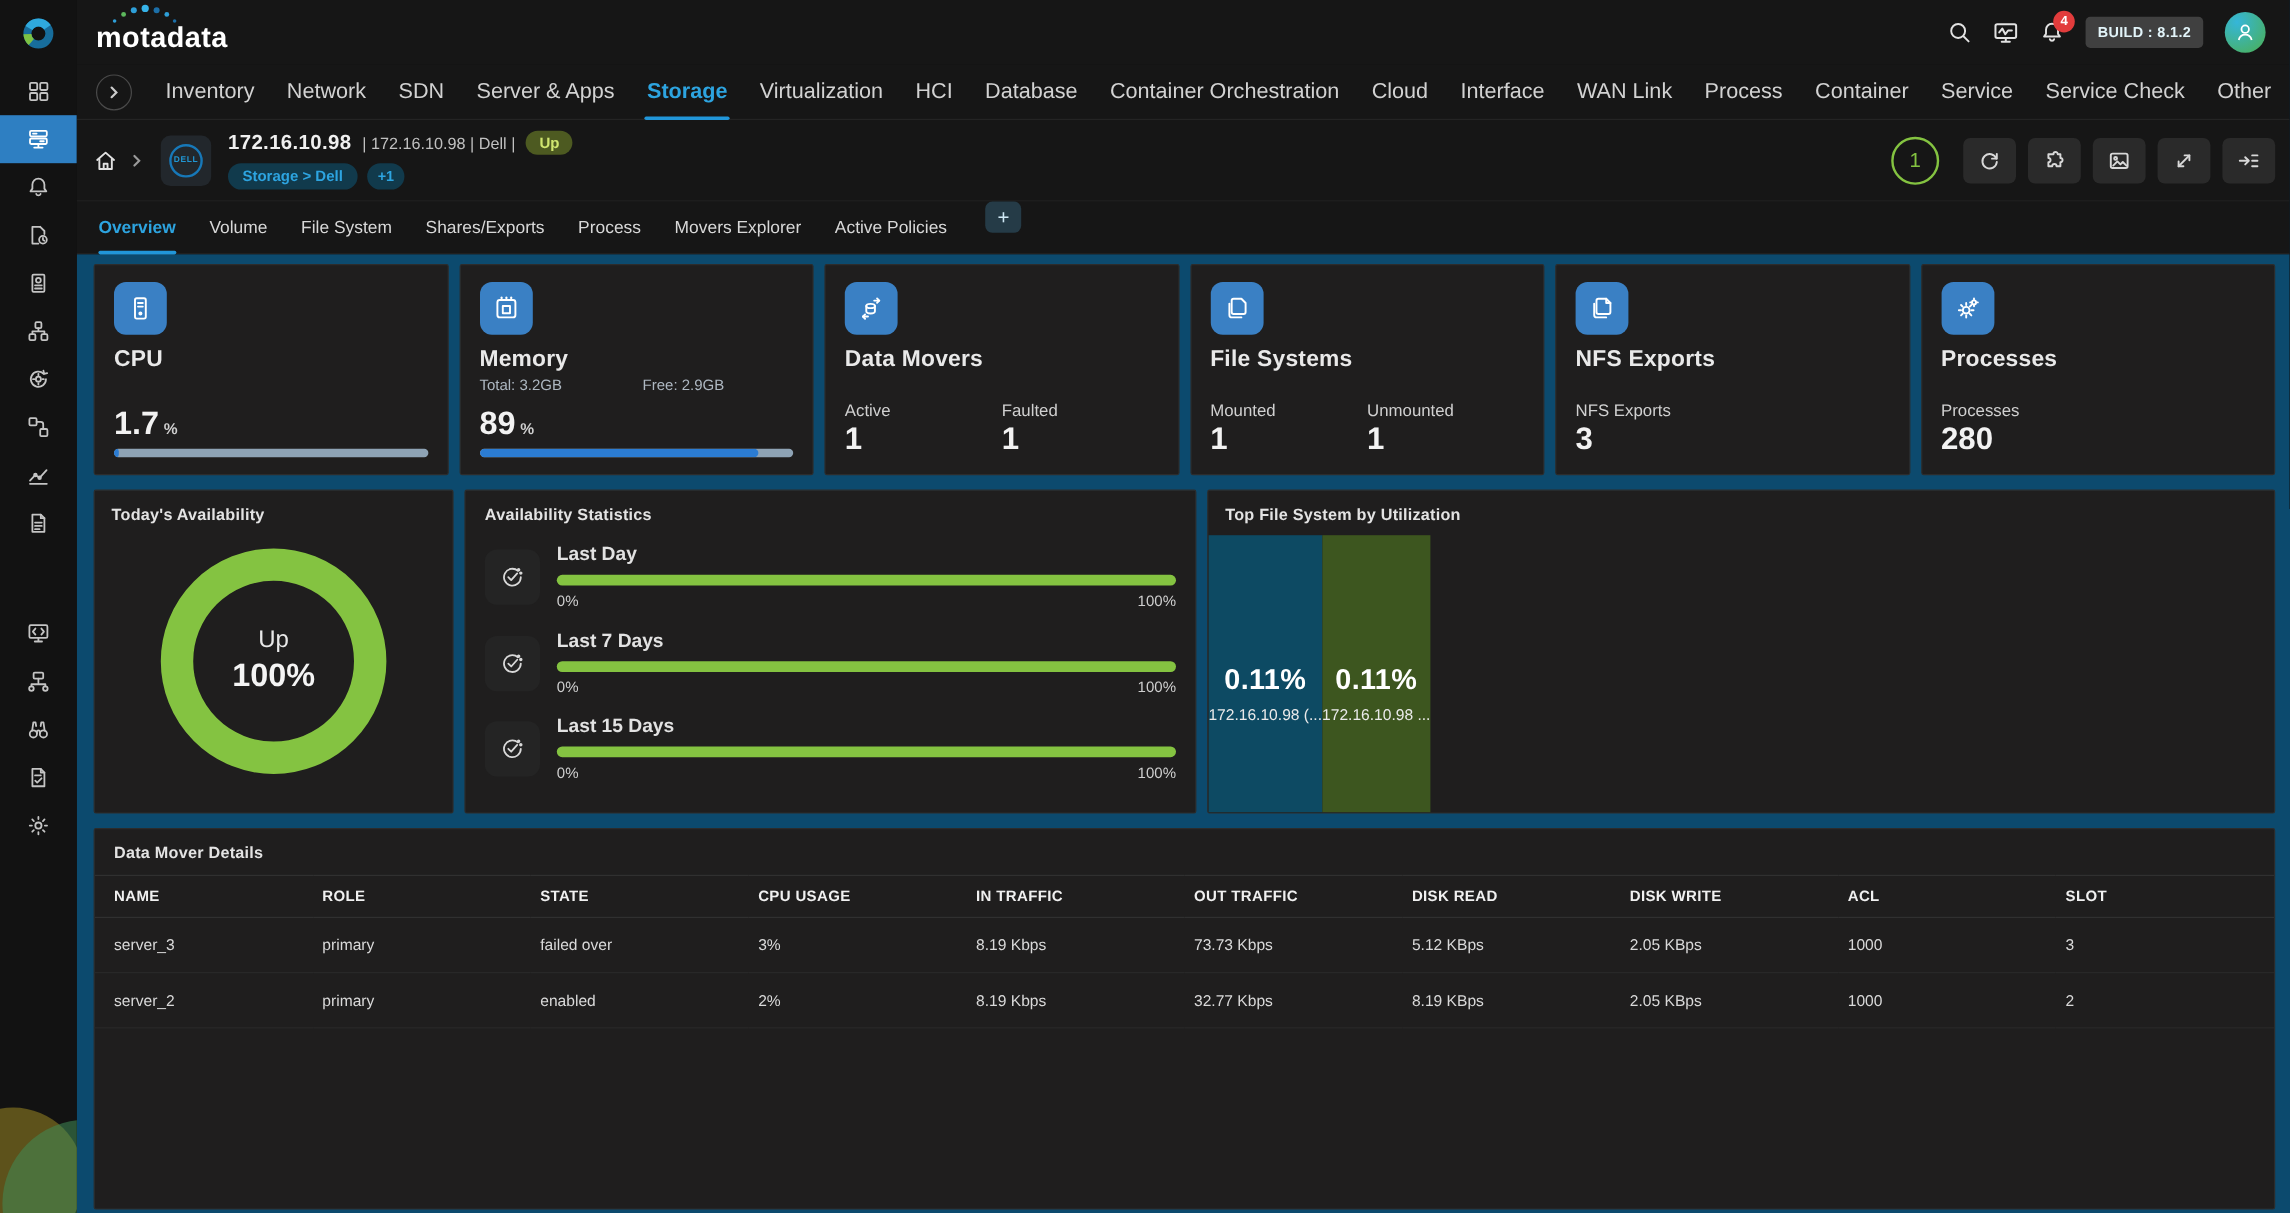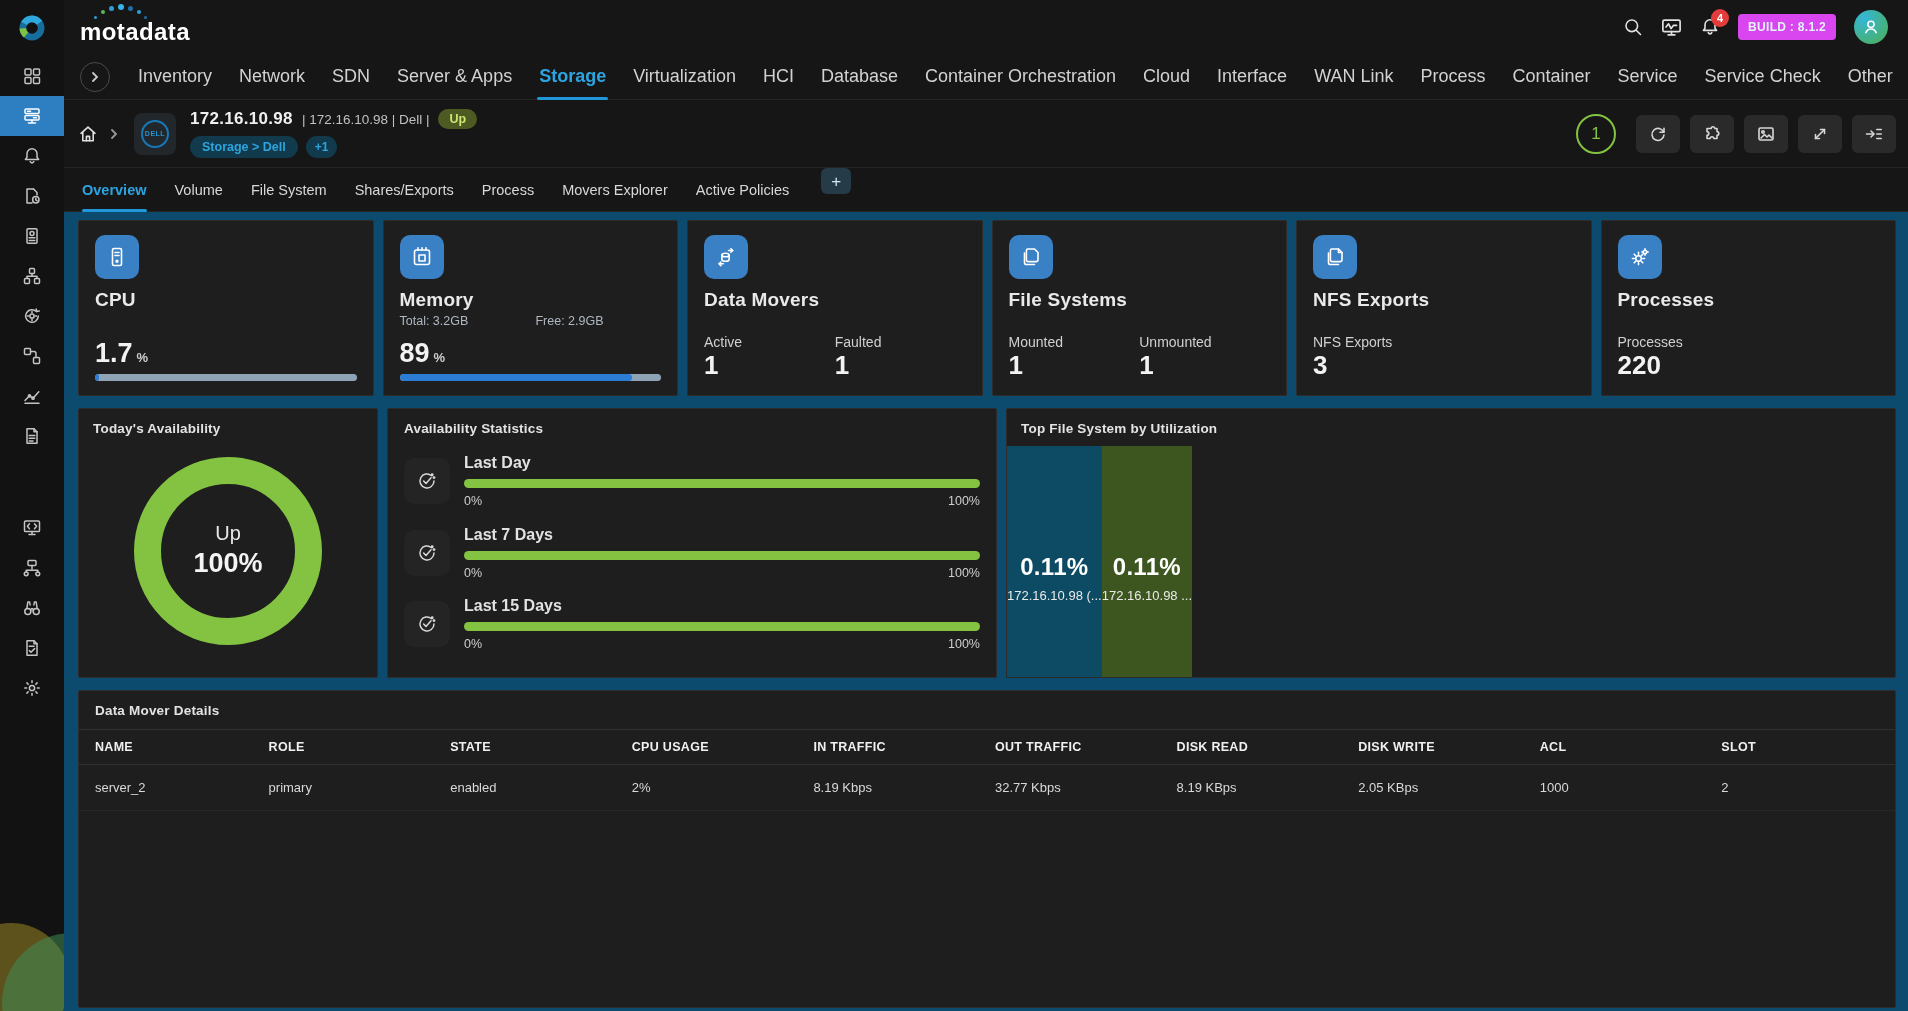--- a/index.html
+++ b/index.html
@@ -32,21 +32,21 @@
   .brand-text { color:#ffffff; font-size:24px; font-weight:700; letter-spacing:.4px; }
   .dots { position:absolute; top:-2px; left:14px; width:70px; height:14px; }
   .dot { position:absolute; border-radius:50%; }
   .top-actions { display:flex; align-items:center; gap:18px; }
   .tb-btn { background:none; border:none; cursor:pointer; display:flex; align-items:center; justify-content:center; }
   .tb-btn svg { stroke:#e2e2e2; fill:none; stroke-width:1.6; stroke-linecap:round; stroke-linejoin:round; }
   .bell-wrap { position:relative; }
   .badge-red { position:absolute; top:-8px; right:-9px; min-width:18px; height:18px; border-radius:9px;
                background:#e23c3c; color:#fff; font-size:11px; font-weight:700;
                display:flex; align-items:center; justify-content:center; padding:0 4px; }
-  .build-badge { background:#d946ef; color:#e2f4f9; font-size:12px; font-weight:700;
+  .build-badge { background:#404040; color:#e2f4f9; font-size:12px; font-weight:700;
                  padding:6px 10px; border-radius:4px; letter-spacing:.3px; }
   .avatar { width:34px; height:34px; border-radius:50%; border:none; cursor:pointer;
             background:radial-gradient(circle at 30% 25%, #35b6d9, #4caf50);
             display:flex; align-items:center; justify-content:center; }
   .avatar svg { stroke:#ffffff; fill:none; stroke-width:1.5; }
 
   
   .mainnav { height:46px; background:#161616; border-bottom:1px solid #242424;
              display:flex; align-items:center; padding:0 16px; gap:14px; }
   .nav-chevron { width:30px; height:30px; border-radius:50%; border:1.5px solid #4a4a4a;
@@ -572,21 +572,21 @@
               <circle cx="10.5" cy="13.5" r="2.8"></circle>
               <path d="M10.5 9.2V7.4M10.5 17.8v1.8M6.2 13.5H4.4M14.8 13.5h1.8M7.5 10.5 6.2 9.2M13.5 16.5l1.3 1.3M7.5 16.5l-1.3 1.3M13.5 10.5l1.3-1.3"></path>
               <circle cx="17" cy="7" r="1.7"></circle>
               <path d="M17 4.6V3.8M17 9.4v.8M14.6 7h-.8M19.4 7h.8"></path>
             </svg>
           </div>
           <div class="stat-title">Processes</div>
           <div class="stats-pair">
             <div class="stat-block">
               <div class="stat-label">Processes</div>
-              <div class="stat-num">220</div>
+              <div class="stat-num">280</div>
             </div>
           </div>
         </div>
       </div>
 
       <div class="row2">
 
         <div class="card avail-card">
           <div class="card-title">Today's Availability</div>
           <div class="donut-wrap">
@@ -684,20 +684,32 @@
               <th>IN TRAFFIC</th>
               <th>OUT TRAFFIC</th>
               <th>DISK READ</th>
               <th>DISK WRITE</th>
               <th>ACL</th>
               <th>SLOT</th>
             </tr>
           </thead>
           <tbody>
             <tr>
+              <td>server_3</td>
+              <td>primary</td>
+              <td>failed over</td>
+              <td>3%</td>
+              <td>8.19 Kbps</td>
+              <td>73.73 Kbps</td>
+              <td>5.12 KBps</td>
+              <td>2.05 KBps</td>
+              <td>1000</td>
+              <td>3</td>
+            </tr>
+            <tr>
               <td>server_2</td>
               <td>primary</td>
               <td>enabled</td>
               <td>2%</td>
               <td>8.19 Kbps</td>
               <td>32.77 Kbps</td>
               <td>8.19 KBps</td>
               <td>2.05 KBps</td>
               <td>1000</td>
               <td>2</td>

